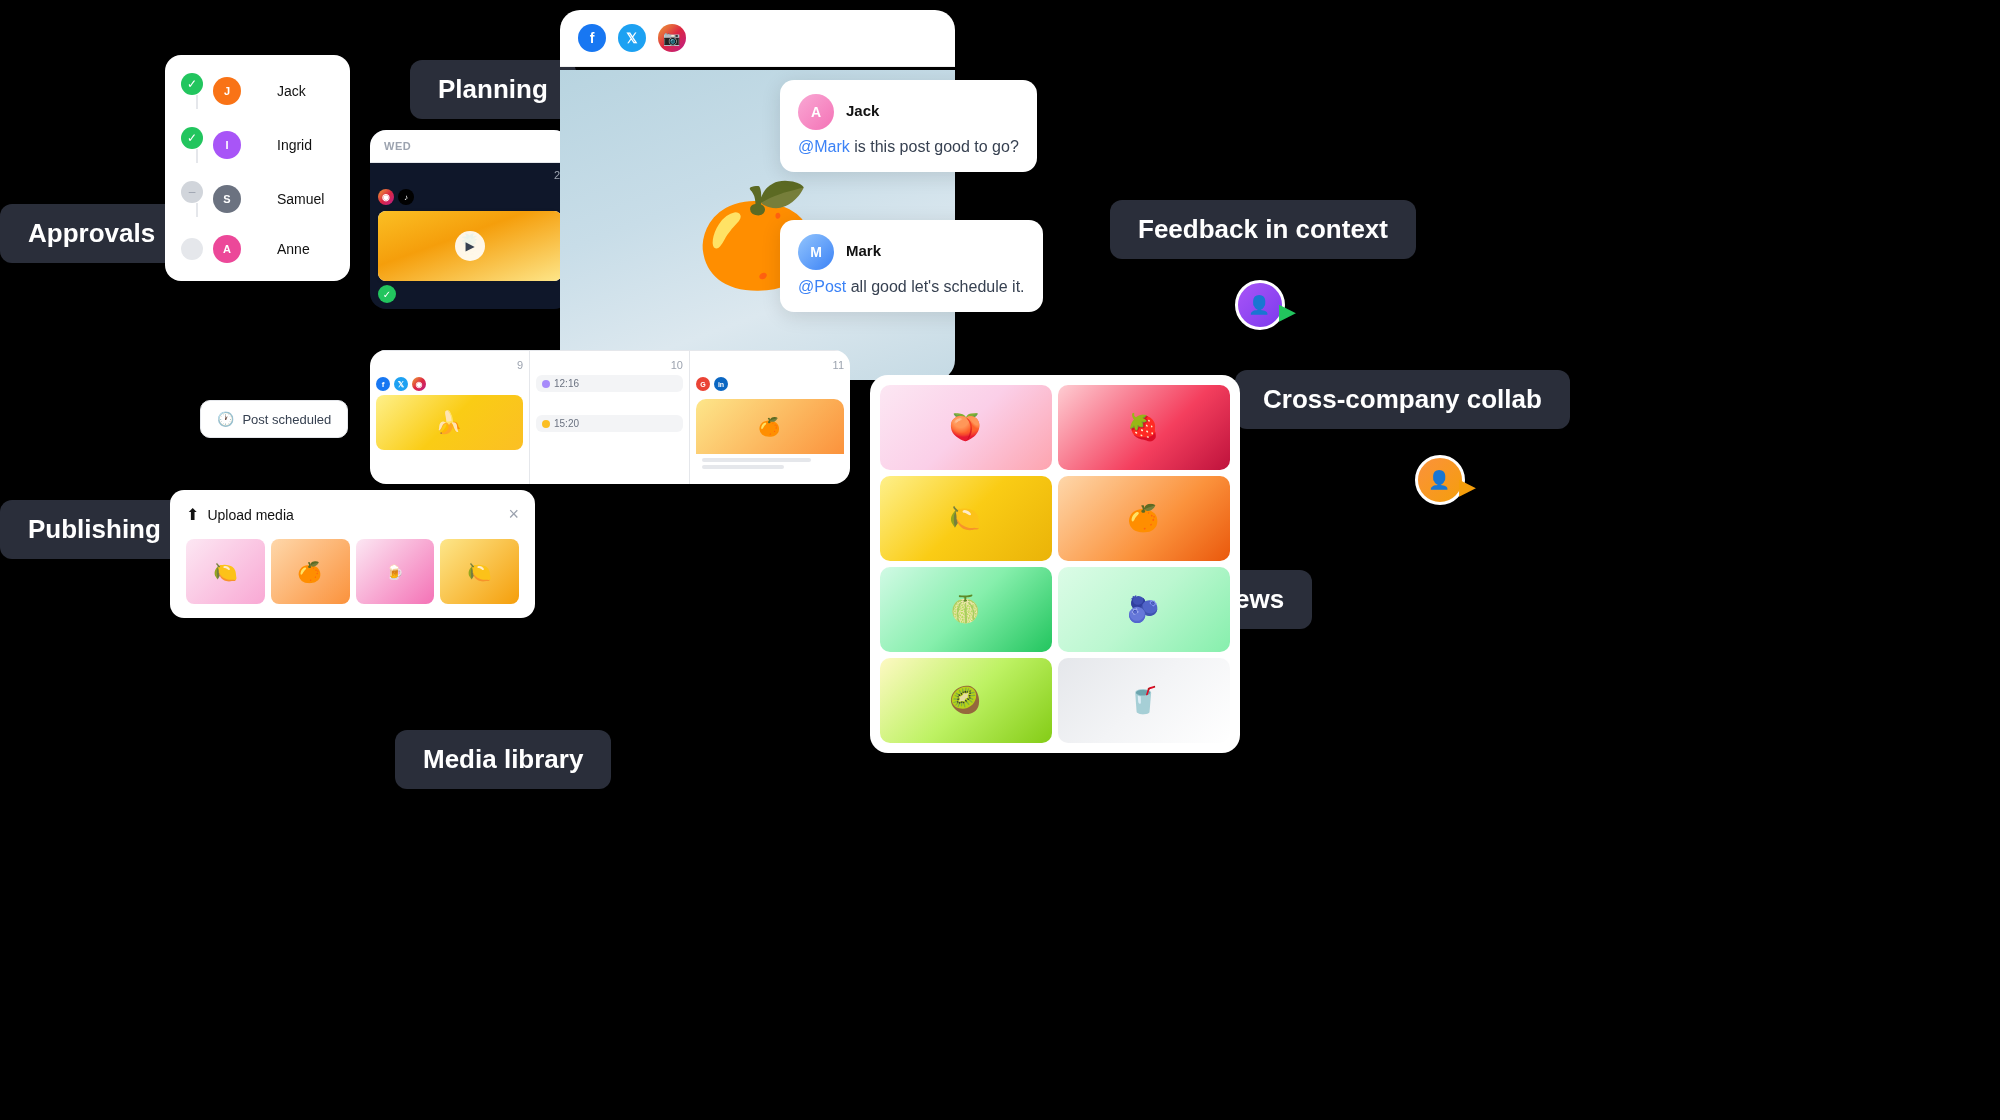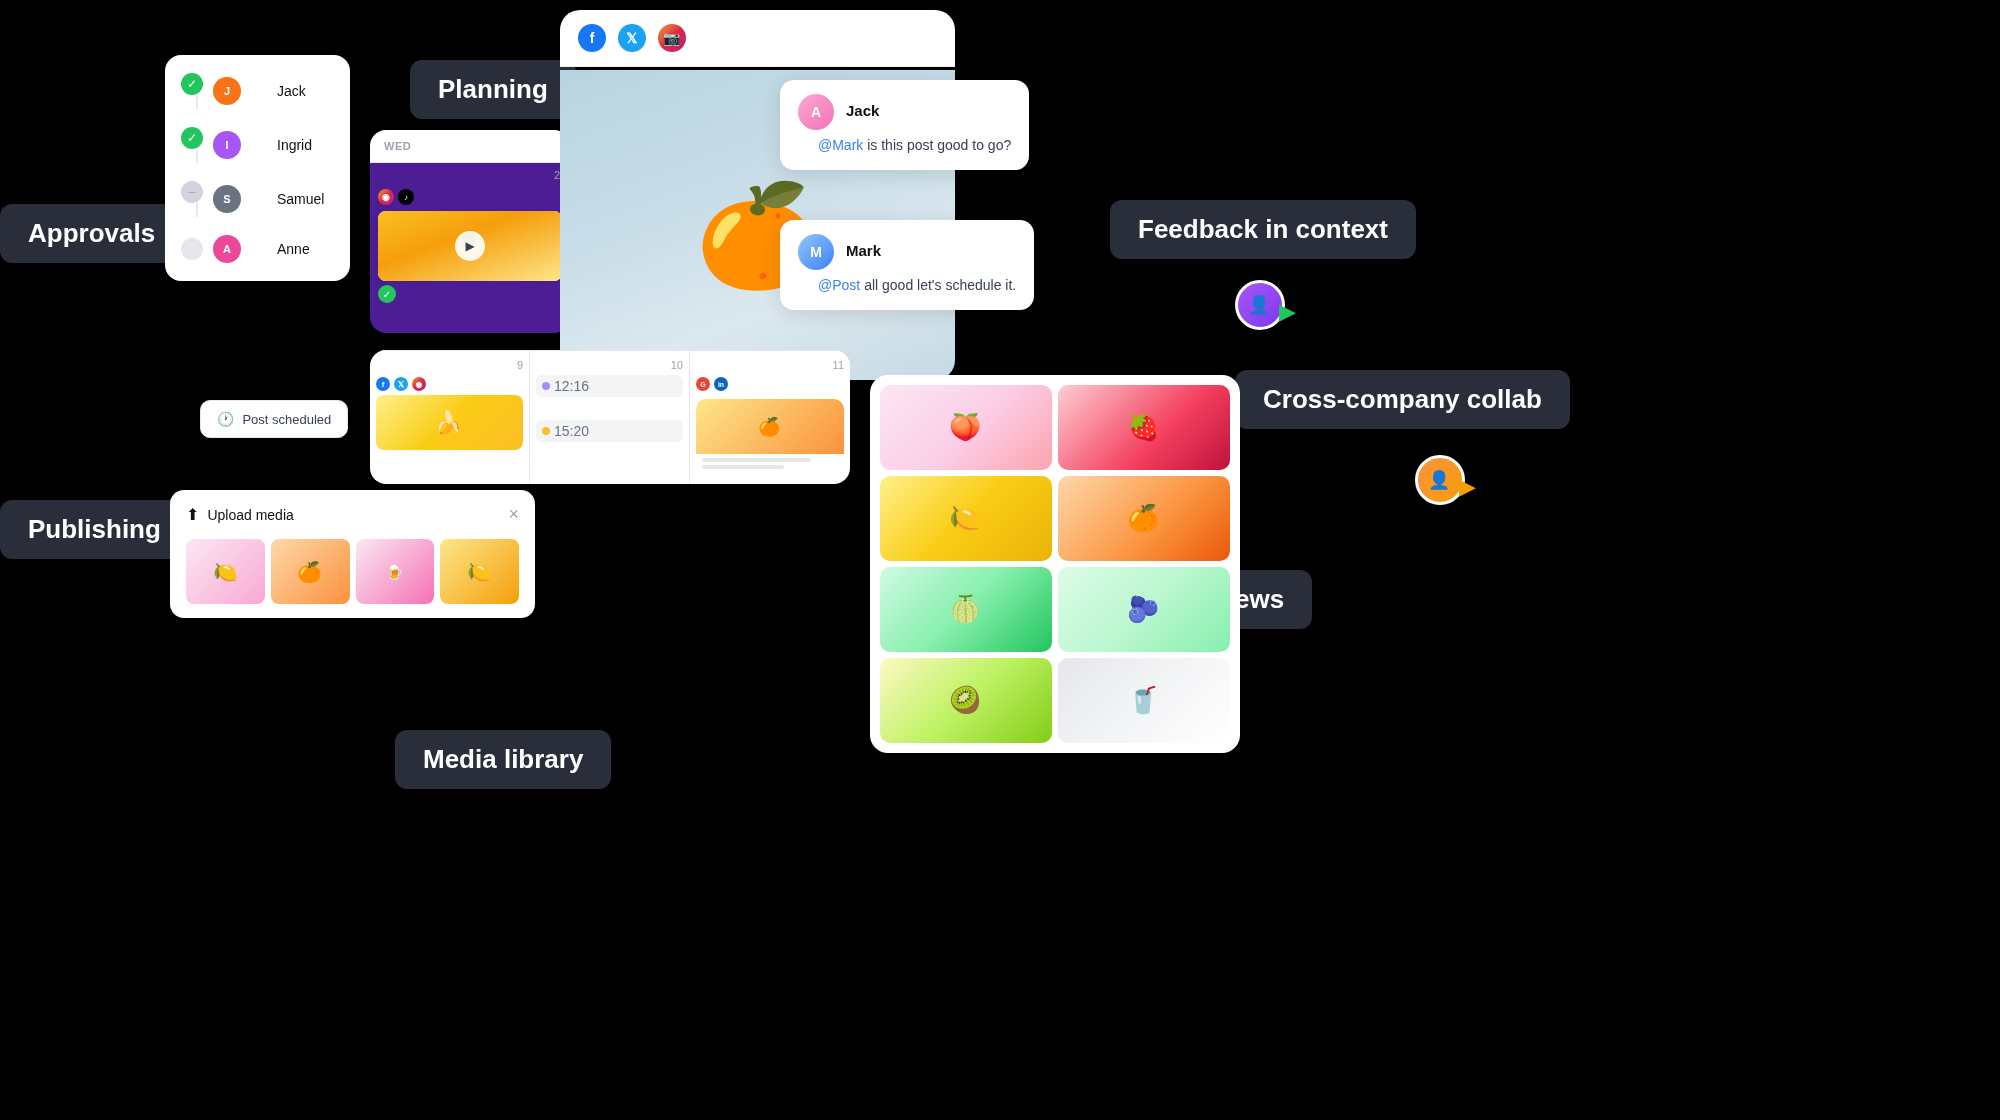--- a/index.html
+++ b/index.html
@@ -188,24 +188,23 @@
       box-shadow: 0 4px 20px rgba(0,0,0,0.12);
       max-width: 280px;
     }
     .fb-name {
       font-size: 15px;
       font-weight: 700;
       color: #111;
       margin-bottom: 4px;
     }
     .fb-text {
-      font-size: 14px;
+      font-size: 16px;
       color: #374151;
       line-height: 1.4;
-      margin-left: 20px;
     }
     .fb-mention { color: #3b82f6; font-weight: 500; }
     .fb-avatar {
       width: 36px;
       height: 36px;
       border-radius: 50%;
       display: flex;
       align-items: center;
       justify-content: center;
       font-size: 14px;
@@ -253,21 +252,21 @@
       padding: 3px 6px;
       font-size: 10px;
       color: #374151;
       margin-bottom: 3px;
       display: flex;
       align-items: center;
       gap: 4px;
     }
     .cal-dot-yellow { width: 8px; height: 8px; border-radius: 50%; background: #fbbf24; flex-shrink: 0; }
     .cal-dot-purple { width: 8px; height: 8px; border-radius: 50%; background: #a78bfa; flex-shrink: 0; }
-    .cal-time { color: #6b7280; font-size: 14px; }
+    .cal-time { color: #6b7280; font-size: 10px; }
 
     
     .post-preview-card {
       background: #fff;
       border-radius: 10px;
       padding: 0;
       overflow: hidden;
       margin-top: 4px;
     }
     .post-img-mini {
@@ -486,21 +485,21 @@
     <div class="avatar-small av4">A</div>
     <span class="approval-name">Anne</span>
   </div>
 </div>
 
 <div class="post-scheduled">
   <span style="font-size:14px;">🕐</span>
   <span>Post scheduled</span>
 </div>
 
-<div class="card" style="top:130px; left:370px; width:200px; background:#4c1d95; padding-bottom:24px;">
+<div class="card" style="top:130px; left:370px; width:200px; background:#0f172a; padding-bottom:0;">
   <div class="calendar-header">
     <span>WED</span>
   </div>
   <div class="calendar-day-num">2</div>
 
   <div class="social-icons-row">
     <div class="social-icon si-ig">◉</div>
     <div class="social-icon si-tt">♪</div>
   </div>
   <div class="calendar-post">

